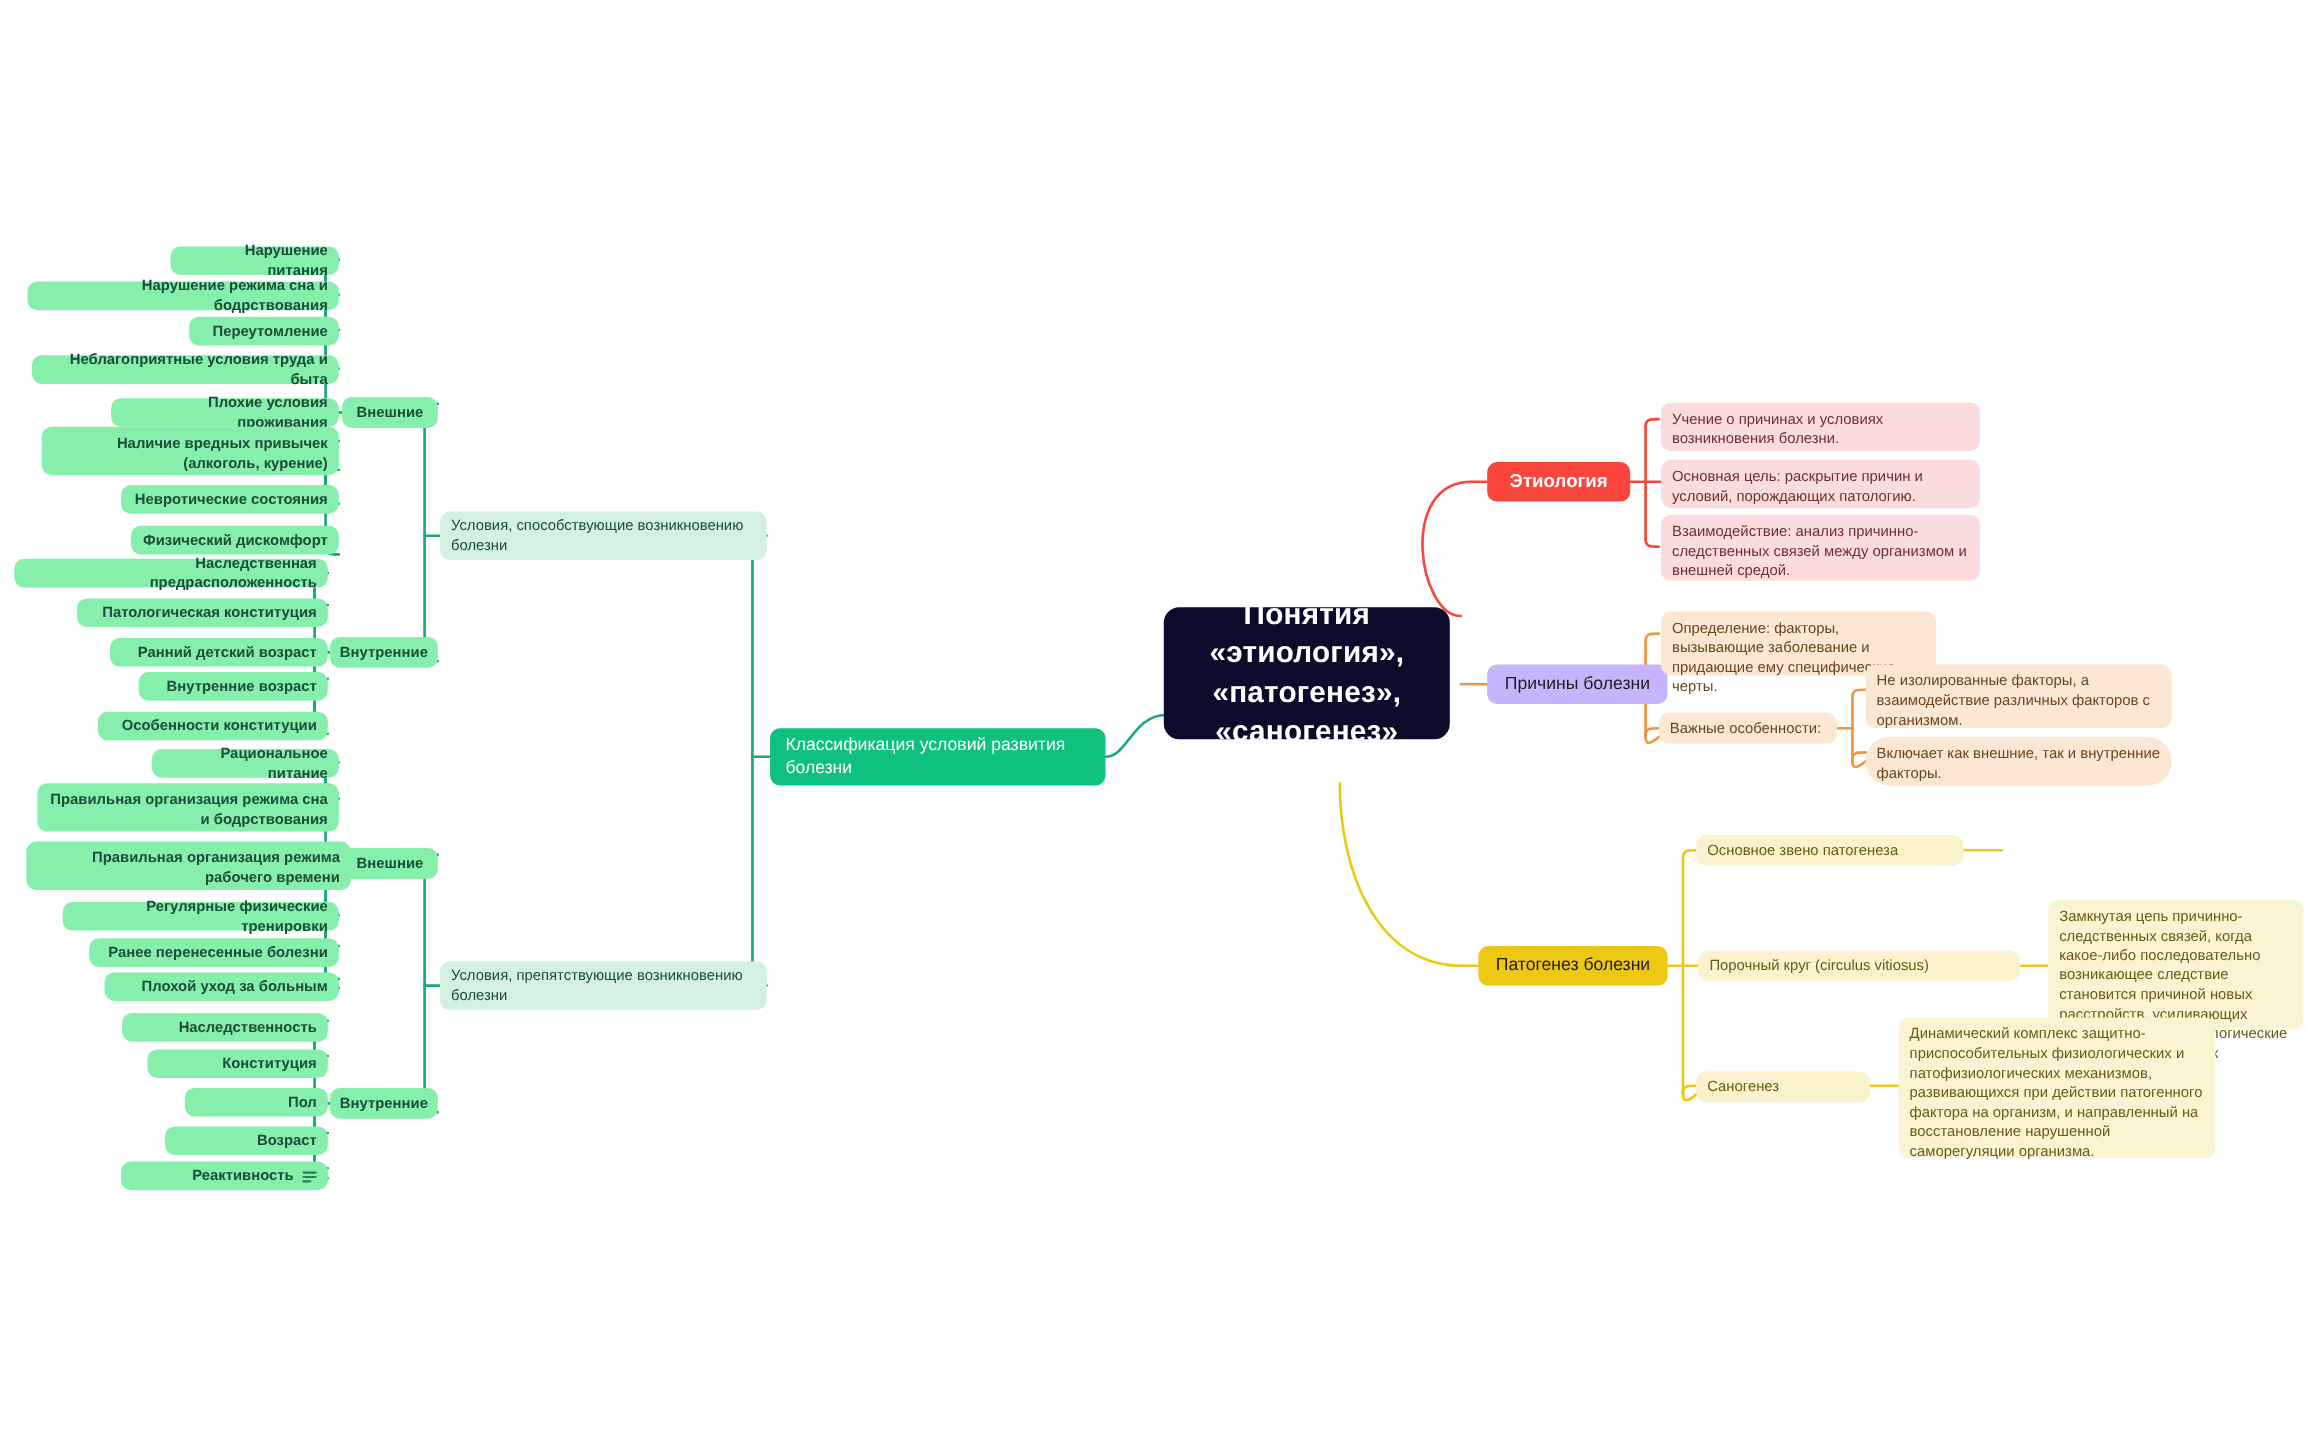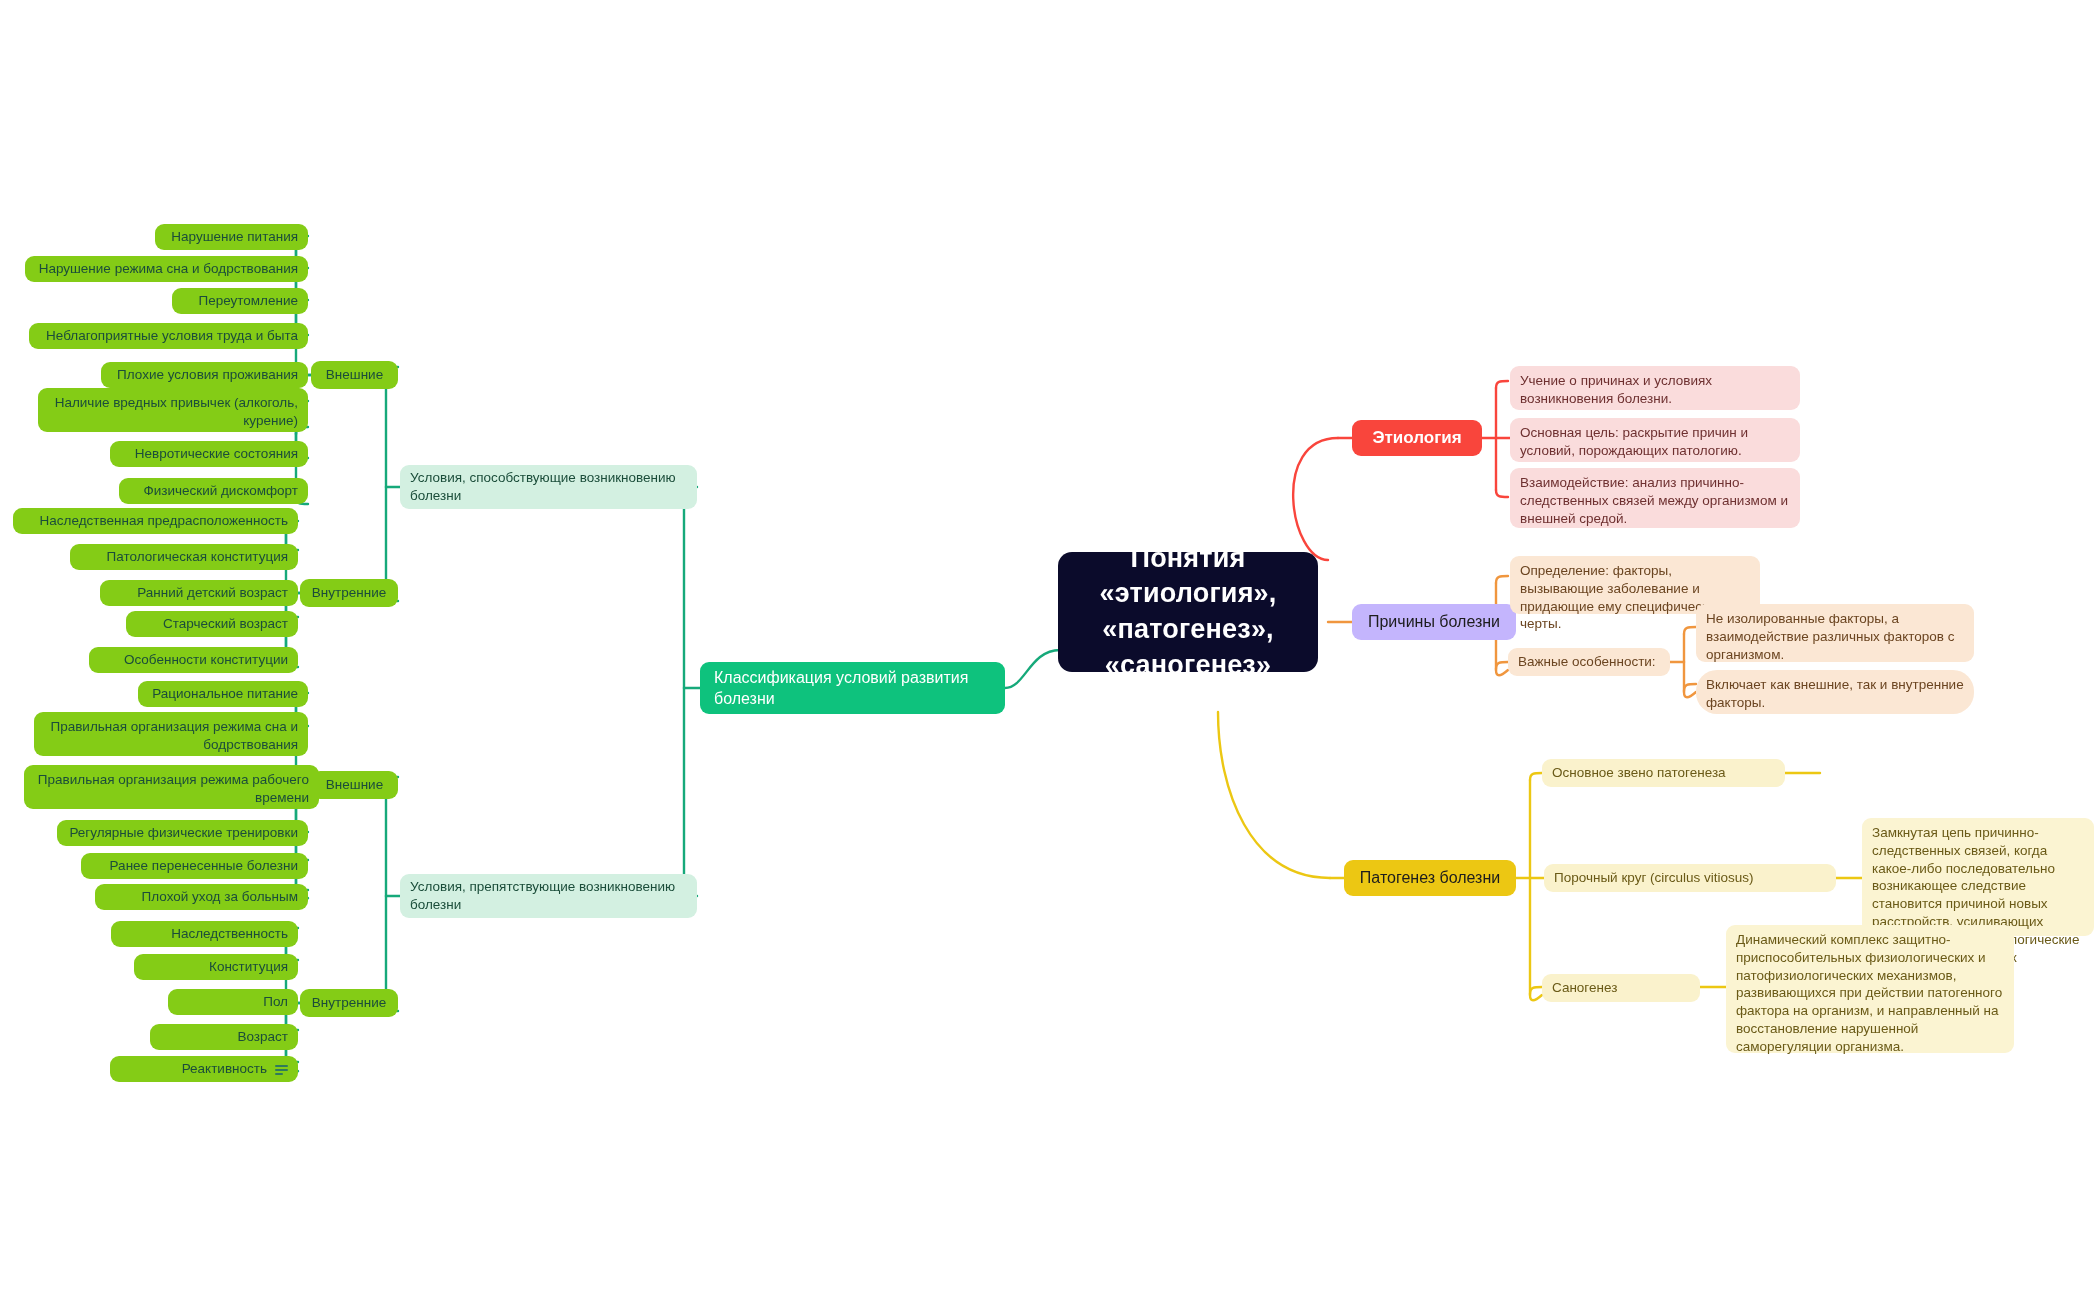--- a/index.html
+++ b/index.html
@@ -52,21 +52,21 @@
     border-radius: 9px;
   }
   .head.dark-text { color: #1d1d1d; font-weight: normal; }
   
   .leaf {
     font-size: 13.5px;
     padding: 7px 10px;
     border-radius: 9px;
     align-items: center;
   }
-  .t-green  { background: #84cc16; color: #1b4d3a; }
+  .t-green  { background: #86efac; color: #1b4d3a; font-weight: bold; }
   .t-green2 { background: #d3f0e1; color: #1b4d3a; }
   .t-red    { background: #fadcdc; color: #6e3030; }
   .t-orange { background: #fbe7d4; color: #6b4521; }
   .t-yellow { background: #fbf4d2; color: #6a5a17; }
   .t-yellow2{ background: #faf2cc; color: #6a5a17; }
 
   .align-right { justify-content: flex-end; text-align: right; }
   .align-left  { justify-content: flex-start; text-align: left; }
 
   .note-icon {
@@ -247,21 +247,21 @@
   <div class="node leaf t-green align-right" style="left:172px; top:288px; width:136px; height:26px;">Переутомление</div>
   <div class="node leaf t-green align-right" style="left:29px; top:323px; width:279px; height:26px;">Неблагоприятные условия труда и быта</div>
   <div class="node leaf t-green align-right" style="left:101px; top:362px; width:207px; height:26px;">Плохие условия проживания</div>
   <div class="node leaf t-green align-right" style="left:38px; top:388px; width:270px; height:44px; align-items:flex-start; padding-top:6px;">Наличие вредных привычек (алкоголь, курение)</div>
   <div class="node leaf t-green align-right" style="left:110px; top:441px; width:198px; height:26px;">Невротические состояния</div>
   <div class="node leaf t-green align-right" style="left:119px; top:478px; width:189px; height:26px;">Физический дискомфорт</div>
 
   <div class="node leaf t-green align-right" style="left:13px; top:508px; width:285px; height:26px;">Наследственная предрасположенность</div>
   <div class="node leaf t-green align-right" style="left:70px; top:544px; width:228px; height:26px;">Патологическая конституция</div>
   <div class="node leaf t-green align-right" style="left:100px; top:580px; width:198px; height:26px;">Ранний детский возраст</div>
-  <div class="node leaf t-green align-right" style="left:126px; top:611px; width:172px; height:26px;">Старческий возраст</div>
+  <div class="node leaf t-green align-right" style="left:126px; top:611px; width:172px; height:26px;">Внутренние возраст</div>
   <div class="node leaf t-green align-right" style="left:89px; top:647px; width:209px; height:26px;">Особенности конституции</div>
 
   <div class="node leaf t-green align-right" style="left:138px; top:681px; width:170px; height:26px;">Рациональное питание</div>
   <div class="node leaf t-green align-right" style="left:34px; top:712px; width:274px; height:44px; align-items:flex-start; padding-top:6px;">Правильная организация режима сна и бодрствования</div>
   <div class="node leaf t-green align-right" style="left:24px; top:765px; width:295px; height:44px; align-items:flex-start; padding-top:6px;">Правильная организация режима рабочего времени</div>
   <div class="node leaf t-green align-right" style="left:57px; top:820px; width:251px; height:26px;">Регулярные физические тренировки</div>
   <div class="node leaf t-green align-right" style="left:81px; top:853px; width:227px; height:26px;">Ранее перенесенные болезни</div>
   <div class="node leaf t-green align-right" style="left:95px; top:884px; width:213px; height:26px;">Плохой уход за больным</div>
 
   <div class="node leaf t-green align-right" style="left:111px; top:921px; width:187px; height:26px;">Наследственность</div>

